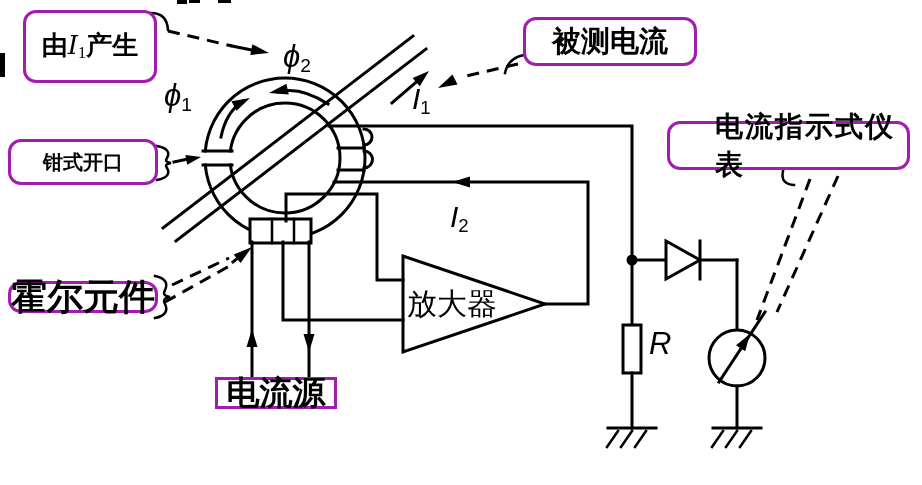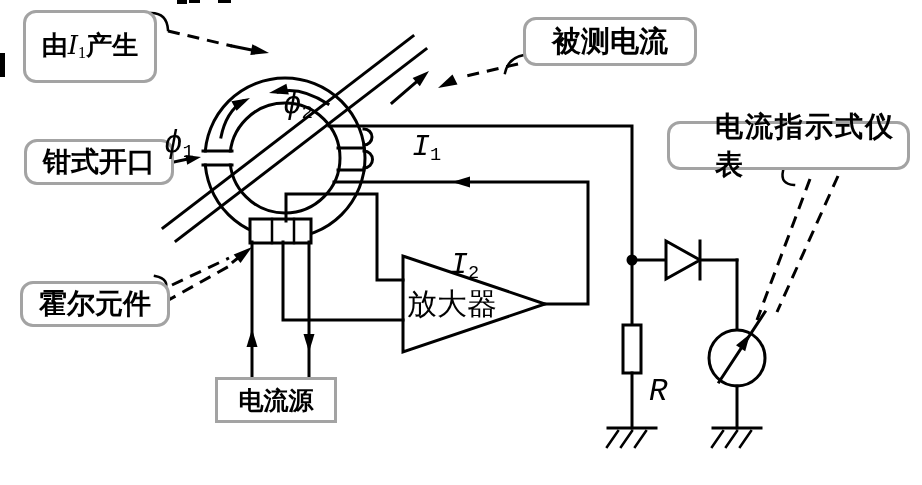--- a/index.html
+++ b/index.html
@@ -4,27 +4,27 @@
 <style>
   html,body{margin:0;padding:0;background:#ffffff;}
   .canvas{position:relative;width:922px;height:485px;background:#ffffff;overflow:hidden;
           font-family:"Liberation Serif","DejaVu Serif",serif;color:#000;}
   .canvas svg{position:absolute;left:0;top:0;}
   .ln{stroke:#000;stroke-width:3;fill:none;stroke-linecap:square;stroke-linejoin:miter;}
   .lnthin{stroke:#000;stroke-width:2.5;fill:none;stroke-linecap:square;}
   .dash{stroke:#000;stroke-width:3;fill:none;stroke-dasharray:12 8;stroke-linecap:butt;}
   .blk{fill:#000;stroke:none;}
   .whtfill{fill:#ffffff;}
-  .callout{position:absolute;border:3px solid #a3a3a3;background:#fff;display:flex;
+  .callout{position:absolute;border:3px solid #a21caf;background:#fff;display:flex;
            align-items:center;justify-content:center;font-weight:700;box-sizing:border-box;}
   .rounded{border-radius:13px;}
   .cl-lines{display:block;text-align:left;line-height:1.18;}
   .mvar{font-style:italic;font-weight:400;font-family:"DejaVu Serif","Liberation Serif",serif;}
-  .sym{position:absolute;font-family:Liberation Mono, monospace;font-style:italic;
-       font-weight:400;line-height:1;margin-top:48px;}
+  .sym{position:absolute;font-family:Liberation Sans, sans-serif;font-style:italic;
+       font-weight:400;line-height:1;}
   .sym sub,.callout sub{font-size:0.62em;font-style:normal;font-weight:400;vertical-align:-0.25em;}
   .cjk{font-weight:700;}
   .amp-label{position:absolute;font-weight:400;line-height:1;}
 </style>
 </head>
 <body>
 
 <div class="canvas">
 
   <svg width="922" height="485" viewBox="0 0 922 485">
@@ -160,37 +160,37 @@
       <rect x="218" y="0" width="13" height="3" class="blk"></rect>
     </g>
   </svg>
 
   <div class="callout rounded" style="left:23px;top:10px;width:134px;height:73px;font-size:26px;">
     <span class="cl-lines cjk">
       <span><span>由</span><span class="mvar">I</span><sub>1</sub><span>产生</span></span><br>
     </span>
   </div>
 
-  <div class="callout rounded cjk" style="left:8px;top:139px;width:150px;height:46px;font-size:28px;margin-left:16px;">
+  <div class="callout rounded cjk" style="left:8px;top:139px;width:150px;height:46px;font-size:20px;">
     <span>钳式开口</span>
   </div>
 
-  <div class="callout rounded cjk" style="left:20px;top:281px;width:150px;height:46px;font-size:28px;">
+  <div class="callout rounded cjk" style="left:8px;top:281px;width:150px;height:32px;font-size:36px;">
     <span>霍尔元件</span>
   </div>
 
   <div class="callout rounded cjk" style="left:523px;top:17px;width:174px;height:49px;font-size:29px;">
     <span>被测电流</span>
   </div>
 
   <div class="callout rounded cjk" style="left:667px;top:121px;width:243px;height:49px;font-size:28px;letter-spacing:2px;padding-left:45px;">
     <span>电流指示式仪表</span>
   </div>
 
-  <div class="callout cjk" style="left:215px;top:377px;width:122px;height:46px;font-size:25px;">
+  <div class="callout cjk" style="left:215px;top:377px;width:122px;height:32px;font-size:33px;">
     <span>电流源</span>
   </div>
 
   <div class="amp-label cjk" style="left:407px;top:289px;font-size:30px;">
     <span>放大器</span>
   </div>
 
   <div class="sym" style="left:164px;top:80px;font-size:31px;">
     <span>ϕ</span><sub>1</sub>
   </div>

